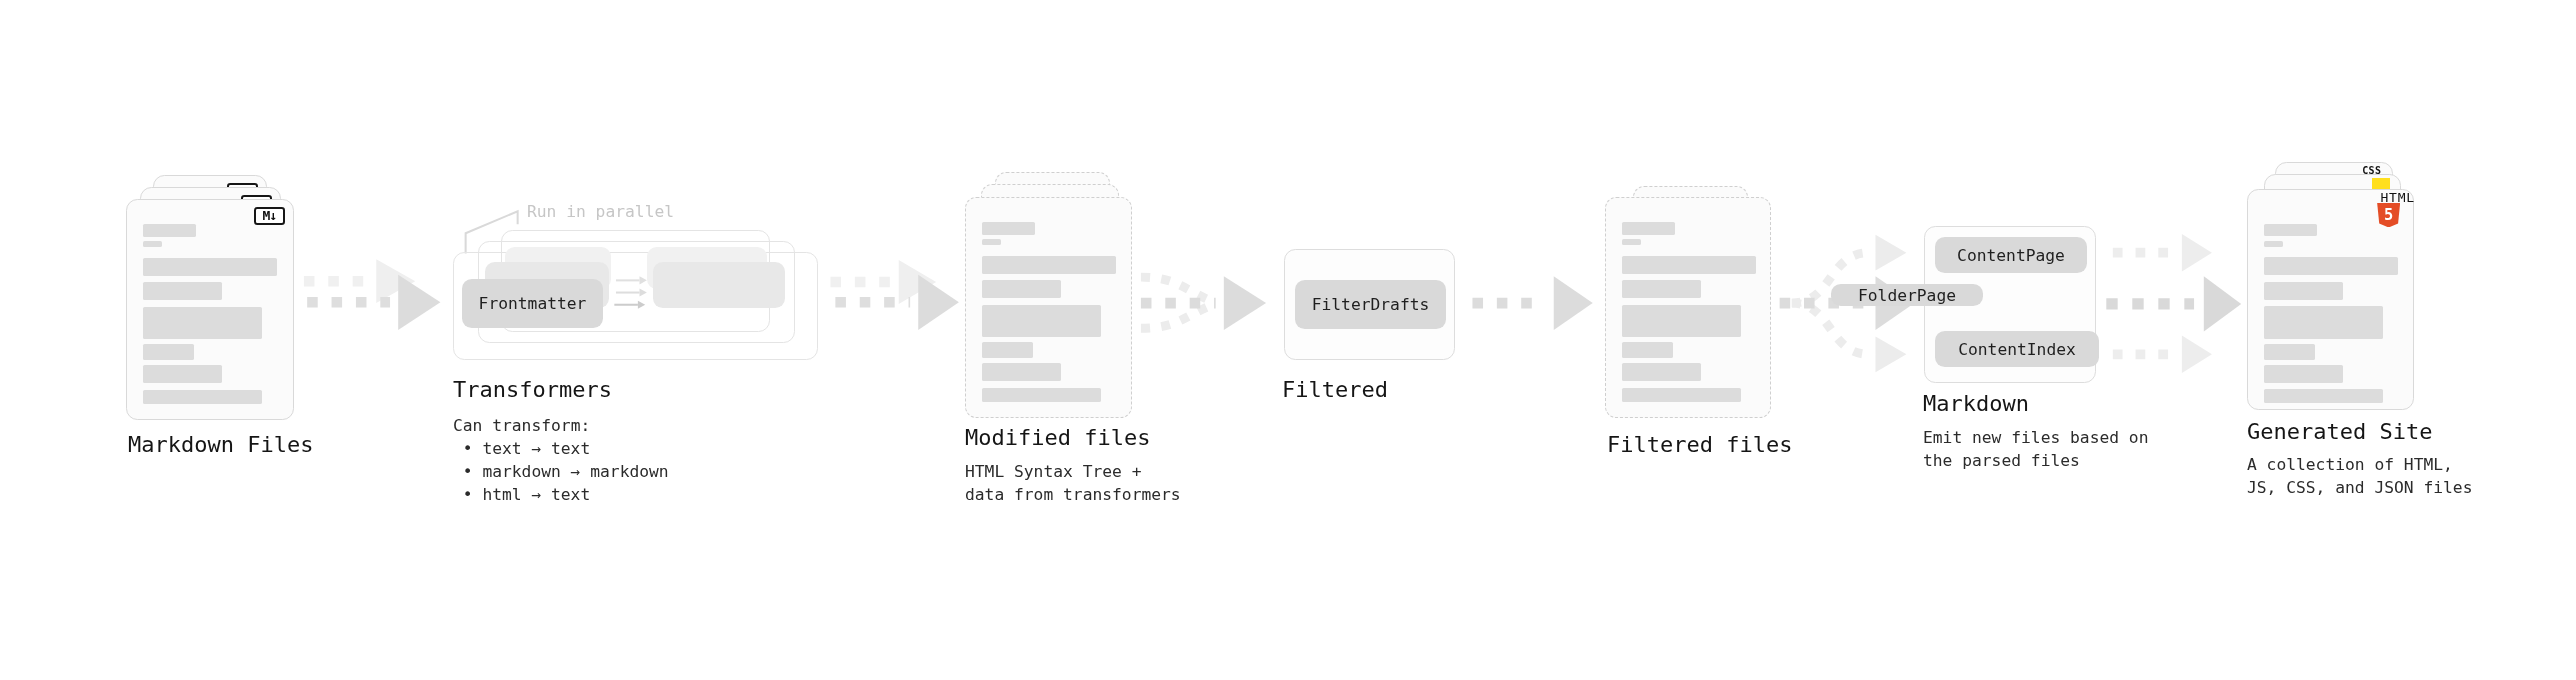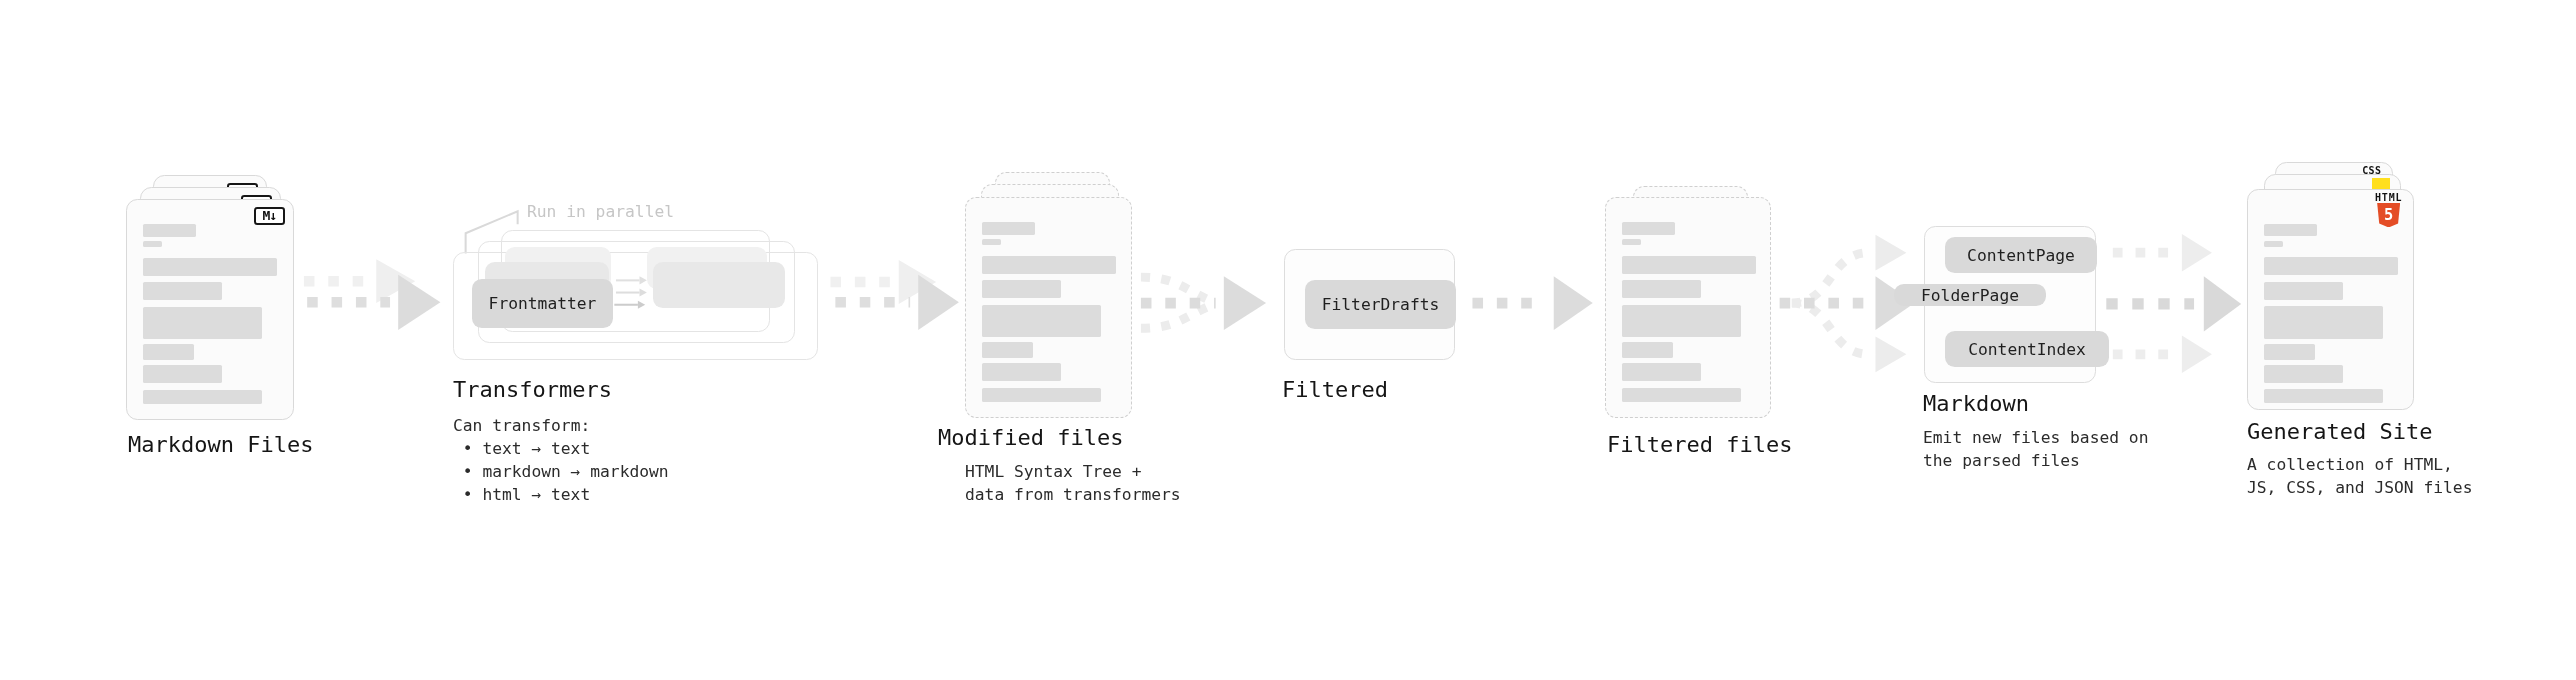--- a/index.html
+++ b/index.html
@@ -35,31 +35,31 @@
     border:2.4px solid #161616;border-radius:3.3px;background:#ffffff;color:#111111;
     font-size:13px;font-weight:bold;letter-spacing:-0.8px;
     display:flex;align-items:center;justify-content:center;box-sizing:border-box;
   }
 
   
   .css-badge{position:absolute;top:3.3px;right:10.6px;font-size:10px;font-weight:bold;color:#111;
     border-bottom:2.4px solid #2d6ce0;padding-bottom:0.8px;letter-spacing:0.4px;line-height:1;}
   .js-chip{position:absolute;top:3.3px;right:9.8px;width:18.7px;height:12.2px;background:#ffdf1e;}
   .html5{position:absolute;top:4.1px;right:8.1px;width:32.5px;text-align:center;}
-  .html5 .h5label{font-size:10px;font-weight:bold;color:#111;letter-spacing:0.8px;line-height:8.1px;display:block;}
+  .html5 .h5label{font-size:13px;font-weight:normal;color:#111;letter-spacing:0.8px;line-height:8.1px;display:block;margin-left:8px;}
   .html5 .shield{width:23px;height:24.4px;margin:0.8px auto 0;background:#e44d26;
     clip-path:polygon(0 0,100% 0,91% 84%,50% 100%,9% 84%);
     display:flex;align-items:center;justify-content:center;color:#fff;font-size:15.4px;font-weight:bold;}
 
   
   .t-box{position:absolute;border:1.6px solid #e4e4e4;border-radius:11.4px;box-sizing:border-box;background:transparent;}
   .ghost{position:absolute;border-radius:9.8px;}
   .pill{position:absolute;background:#d9d9d9;border-radius:9.8px;
     display:flex;align-items:center;justify-content:center;
-    font-size:16.3px;color:#1f1f1f;white-space:nowrap;margin-left:10px;}
+    font-size:16.3px;color:#1f1f1f;white-space:nowrap;}
   .annotation{position:absolute;font-size:16.3px;color:#c6c6c6;white-space:nowrap;}
 
   
   .group-box{position:absolute;border:1.6px solid #dddddd;border-radius:11.4px;background:#fdfdfd;box-sizing:border-box;}
 
   
   .title{position:absolute;font-size:22px;color:#151515;white-space:nowrap;}
   .caption{position:absolute;font-size:16.3px;line-height:23px;color:#2b2b2b;white-space:nowrap;}
   .caption .indent{padding-left:9.8px;}
 </style>
@@ -179,21 +179,21 @@
         <div class="bar b1"></div>
         <div class="bar b2"></div>
         <div class="bar b3"></div>
         <div class="bar b4"></div>
         <div class="bar b5"></div>
         <div class="bar b6"></div>
         <div class="bar b7"></div>
         <div class="bar b8"></div>
       </div>
     </div>
-    <div class="title" style="left:938px;top:425px">Modified files</div>
+    <div class="title" style="left:965px;top:425px">Modified files</div>
     <div class="caption" style="left:965px;top:460px">
       <div>HTML Syntax Tree +</div>
       <div>data from transformers</div>
     </div>
   </div>
 
   <div class="layer">
     <div class="group-box" style="left:1284px;top:249px;width:171px;height:111px"></div>
     <div class="pill" style="left:1295px;top:280px;width:151px;height:49px">FilterDrafts</div>
     <div class="title" style="left:1282px;top:377px">Filtered</div>
@@ -212,21 +212,21 @@
         <div class="bar b7"></div>
         <div class="bar b8"></div>
       </div>
     </div>
     <div class="title" style="left:1607px;top:432px">Filtered files</div>
   </div>
 
   <div class="layer">
     <div class="group-box" style="left:1924px;top:226px;width:172px;height:157px"></div>
     <div class="pill" style="left:1935px;top:237px;width:152px;height:36px">ContentPage</div>
-    <div class="pill" style="left:1884px;top:284px;width:152px;height:22px">FolderPage</div>
+    <div class="pill" style="left:1831px;top:284px;width:152px;height:22px">FolderPage</div>
     <div class="pill" style="left:1935px;top:331px;width:164px;height:36px">ContentIndex</div>
     <div class="title" style="left:1923px;top:391px">Markdown</div>
     <div class="caption" style="left:1923px;top:426px">
       <div>Emit new files based on</div>
       <div>the parsed files</div>
     </div>
   </div>
 
   <div class="layer">
     <div class="doc" style="left:2275px;top:162px;width:118px;height:221px">

